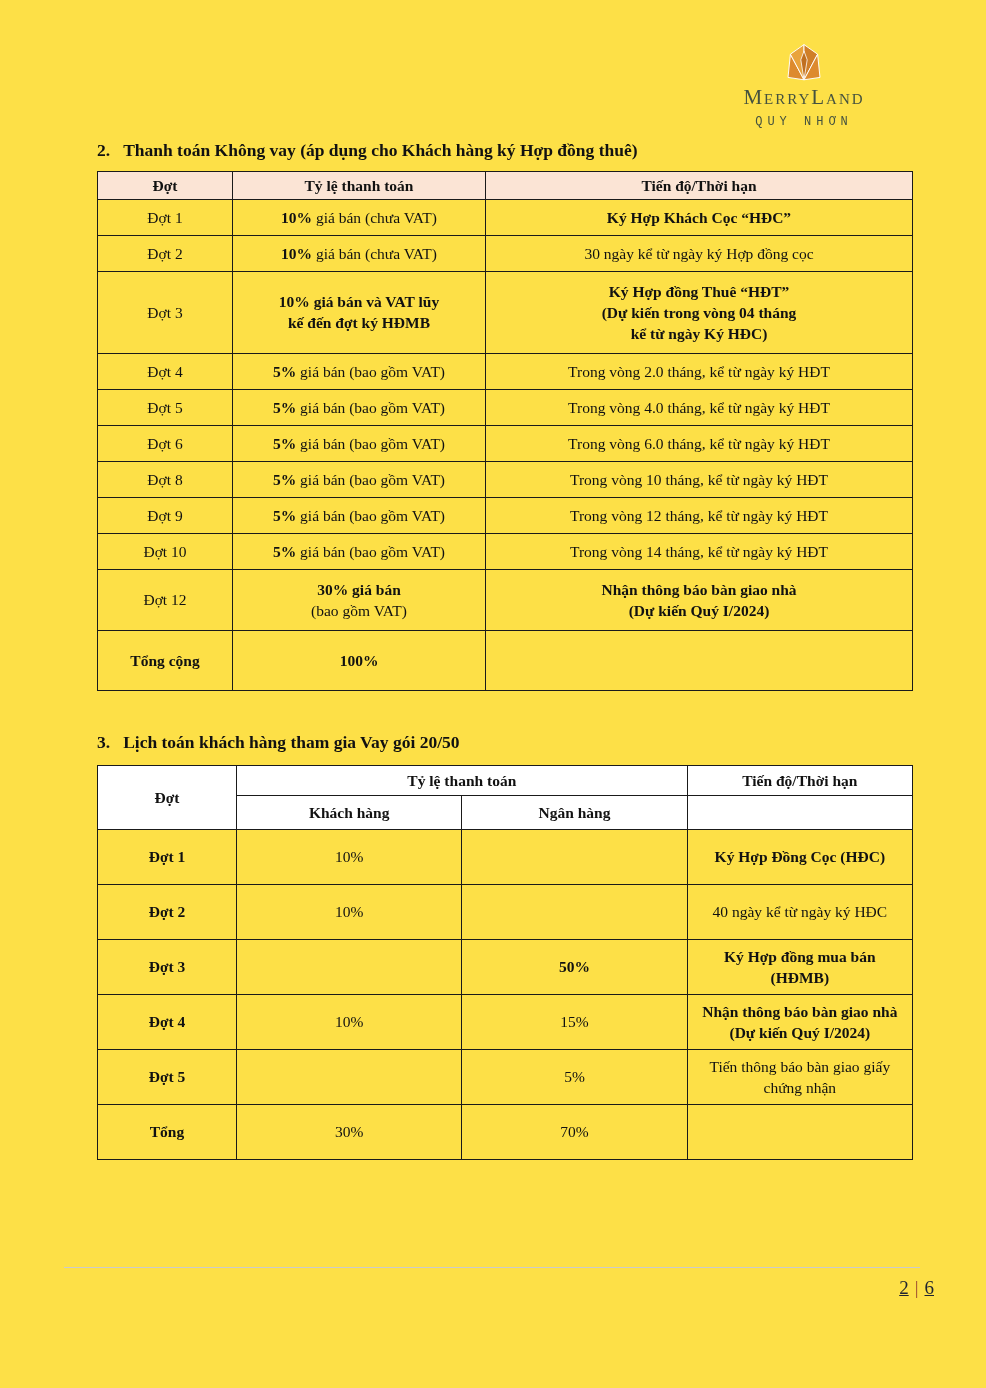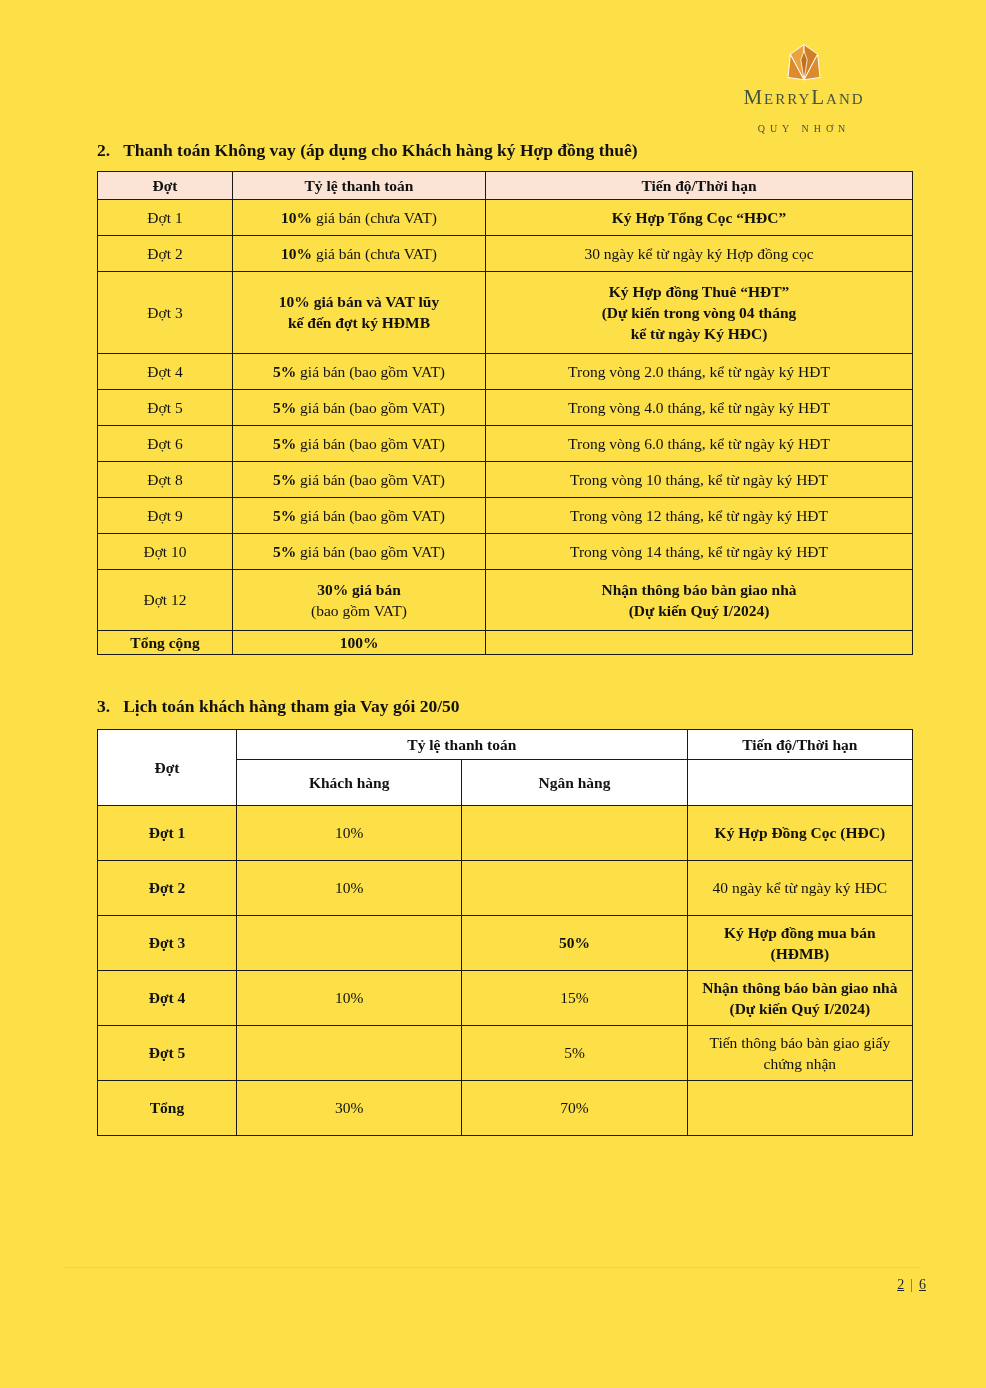--- a/index.html
+++ b/index.html
@@ -10,21 +10,21 @@
   }
 
   
   .logo { position:absolute; top:42px; right:92px; width:180px; text-align:center; }
   .logo .icon { display:block; margin:0 auto 2px auto; }
   .logo .brand {
     display:block; font-variant:small-caps; font-size:21px; letter-spacing:2px;
     color:#45523F; line-height:1.1;
   }
   .logo .sub {
-    display:block; font-size:10px; letter-spacing:5px; color:#45523F; margin-top:14px;
+    display:block; font-size:12px; letter-spacing:5px; color:#45523F; margin-top:6px;font-family:Liberation Mono, monospace;
   }
 
   
   .content { position:absolute; left:97px; top:140px; width:816px; }
 
   .sec-title { display:flex; font-size:17.5px; font-weight:bold; line-height:1.25; }
   .sec-title .num { margin-right:13px; }
   .sec-title.underlined .txt { text-decoration-thickness:1.5px; text-underline-offset:3px; }
 
   table { border-collapse:collapse; width:816px; table-layout:fixed; }
@@ -32,34 +32,34 @@
   th { font-weight:bold; }
   .bold { font-weight:bold; }
 
   
   .t1 { margin-top:9px; }
   .t1 th { background:#FBE4D5; padding:3px 4px; }
   .t1 td { padding:7px 6px; }
   .t1 .c1 { width:126px; } .t1 .c2 { width:244px; }
   .t1 .row-3 td { padding:9px 6px; }
   .t1 .row-12 td { padding:9px 6px; }
-  .t1 .row-total td { padding:1px 6px; }
+  .t1 .row-total td { padding:19px 6px; }
 
   
   .sec3-title { margin-top:41px; }
   .t2 { margin-top:11px; }
   .t2 th { background:#ffffff; }
   .t2 .hr1 th { padding:4px 4px; }
-  .t2 .hr2 th { padding:12px 4px; }
+  .t2 .hr2 th { padding:6px 4px; }
   .t2 td { padding:4px 6px; height:46px; }
   .t2 .c1 { width:130px; } .t2 .c2 { width:139px; } .t2 .c3 { width:139px;margin-top:20px; }
 
   
   .footer-rule { position:absolute; left:64px; top:1267px; width:856px; height:1px; background:#cbcbcb; }
-  .page-num { position:absolute; top:1277px; right:60px; font-size:14px; color:#1f2430;text-decoration:underline; }
+  .page-num { position:absolute; top:1277px; right:52px; font-size:19px; color:#1f2430;text-decoration:underline; }
   .page-num .sep { color:#9c4a2f; padding:0 6px; }
 </style>
 </head>
 <body>
 
 <div class="page">
 
   <div class="logo">
     <svg class="icon" width="48" height="42" viewBox="0 0 60 52">
       <g stroke="#ffffff" stroke-width="1.2">
@@ -86,21 +86,21 @@
         <tr>
           <th class="c1">Đợt</th>
           <th class="c2">Tỷ lệ thanh toán</th>
           <th>Tiến độ/Thời hạn</th>
         </tr>
       </thead>
       <tbody>
         <tr>
           <td>Đợt 1</td>
           <td><b>10%</b><span> giá bán (chưa VAT)</span></td>
-          <td class="bold">Ký Hợp Tổng Cọc “HĐC”</td>
+          <td class="bold">Ký Hợp Khách Cọc “HĐC”</td>
         </tr>
         <tr>
           <td>Đợt 2</td>
           <td><b>10%</b><span> giá bán (chưa VAT)</span></td>
           <td>30 ngày kể từ ngày ký Hợp đồng cọc</td>
         </tr>
         <tr class="row-3">
           <td>Đợt 3</td>
           <td class="bold">
             <div>10% giá bán và VAT lũy</div>

